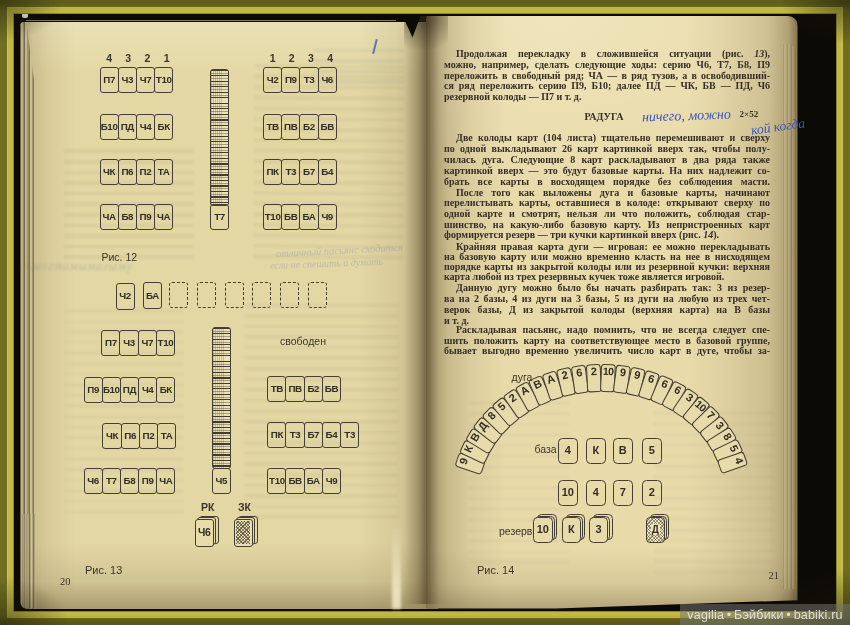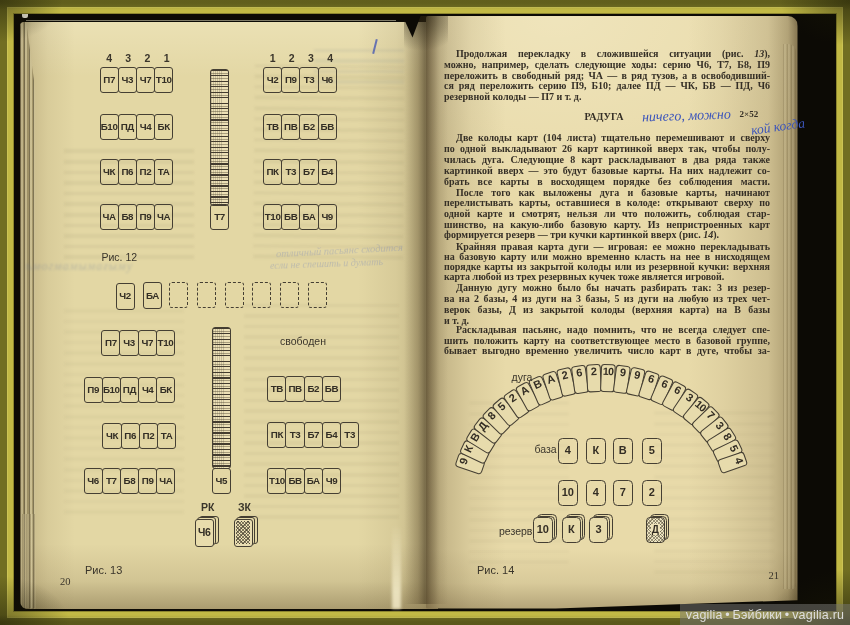--- a/index.html
+++ b/index.html
@@ -413,13 +413,13 @@
       repeating-linear-gradient(-45deg, rgba(60,54,40,.45) 0 0.8px, rgba(242,236,208,.6) 0.8px 2.4px),#e9ddb0;">
       <div class="abs" style="left:4.3px;top:6.3px;width:9px;height:11px;background:#efe3ba;display:flex;align-items:center;justify-content:center;font:bold 10px/1 'Liberation Sans',sans-serif;color:#332d24;">Д</div>
     </div>
   </div>
   <div class="lbl" style="left:463.5px;top:551.5px;font-weight:normal;font-size:11px;">Рис. 14</div>
   <div class="slbl" style="left:755px;top:557.5px;font-family:'Liberation Serif',serif;">21</div>
 
   </div>
 </div>
 <div id="vign" class="abs"></div>
-<div class="abs" style="left:680px;top:604px;width:170px;height:21px;z-index:6;background:rgba(118,118,115,.52);display:flex;align-items:center;justify-content:center;font:12.5px 'Liberation Sans',sans-serif;color:#dedede;letter-spacing:.2px;">vagilia • Бэйбики • vagilia.ru</div>
+<div class="abs" style="left:680px;top:604px;width:170px;height:21px;z-index:6;background:rgba(118,118,115,.52);display:flex;align-items:center;justify-content:center;font:12.5px 'Liberation Sans',sans-serif;color:#dedede;letter-spacing:.2px;">vagilia • Бэйбики • babiki.ru</div>
 
 </body></html>

